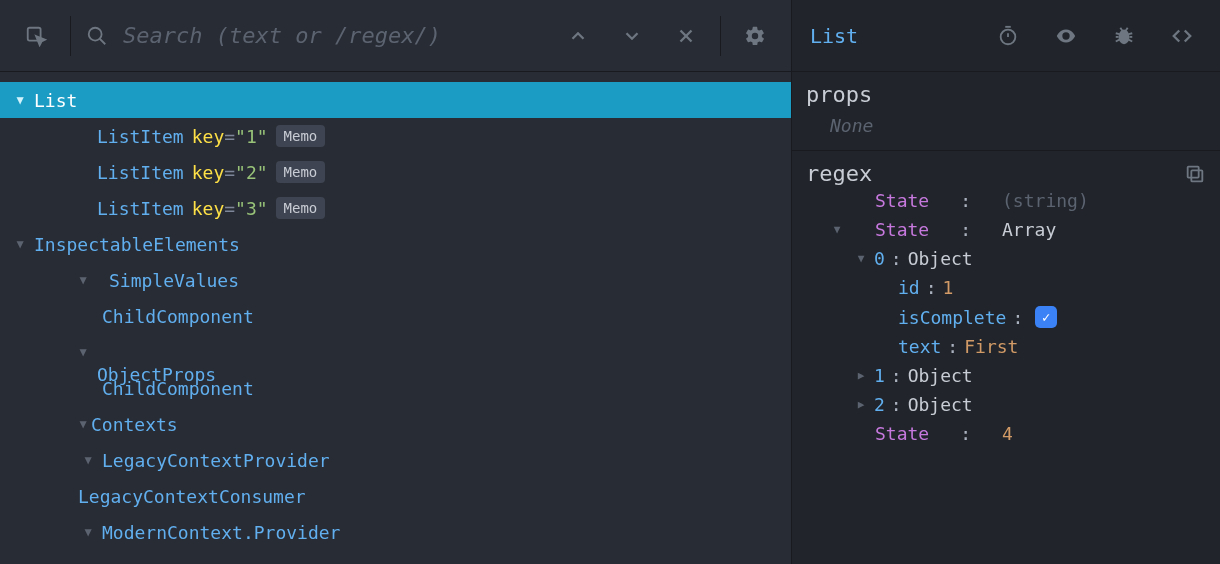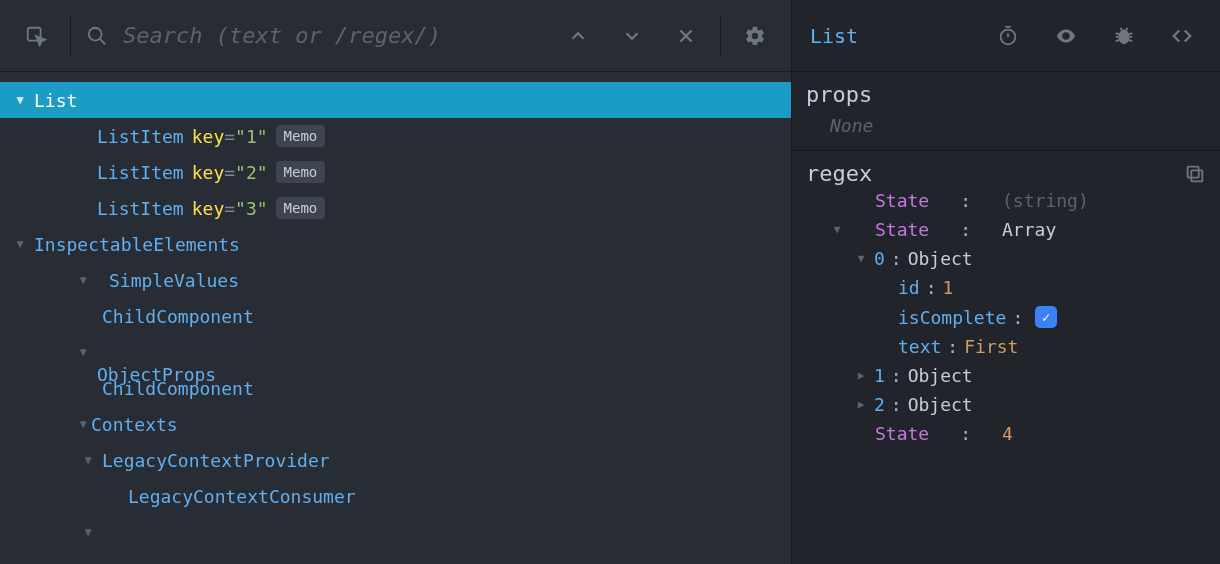--- a/index.html
+++ b/index.html
@@ -71,21 +71,21 @@
   .key-attr .k { color:#fde047; }
   .key-attr .v { color:#98c379; }
   .badge {
     margin-left:8px; background:#3e4451; color:#c8ccd4;
     font-size:14px; padding:3px 8px; border-radius:4px;
     font-family: inherit;
   }
   .ind-1 { padding-left:12px; }
   .ind-2 { padding-left:75px; }
   .ind-3 { padding-left:80px; }
-  .ind-4 { padding-left:106px; }
+  .ind-4 { padding-left:56px; }
   
   .detail-header {
     height:72px; display:flex; align-items:center;
     padding:0 18px; border-bottom:1px solid #181a1f;
     color:#61afef; font-size:20px;
     justify-content:space-between;
   }
   .detail-header .icons { display:flex; gap:18px; color:#6e7681; }
   .section {
     padding:10px 14px 14px 14px; border-bottom:1px solid #181a1f;
@@ -206,20 +206,21 @@
       <div class="tree-row ind-3">
         <span class="arrow">▼</span>
         <span class="comp-name" style="margin-left: 6px;">LegacyContextProvider</span>
       </div>
       <div class="tree-row ind-4">
         <span class="arrow"></span>
         <span class="comp-name" style="margin-left: 6px;">LegacyContextConsumer</span>
       </div>
       <div class="tree-row ind-3">
         <span class="arrow">▼</span>
+        <span class="comp-name" style="margin-left: 6px;">ModernContext.Provider</span>
       </div>
     </div>
 </div>
 
 <div class="right-panel">
   <div class="detail-header">
     <span>List</span>
     <div class="icons">
       <span class="tool-btn">
           <svg viewBox="0 0 24 24" fill="none" stroke="currentColor" stroke-width="2">

